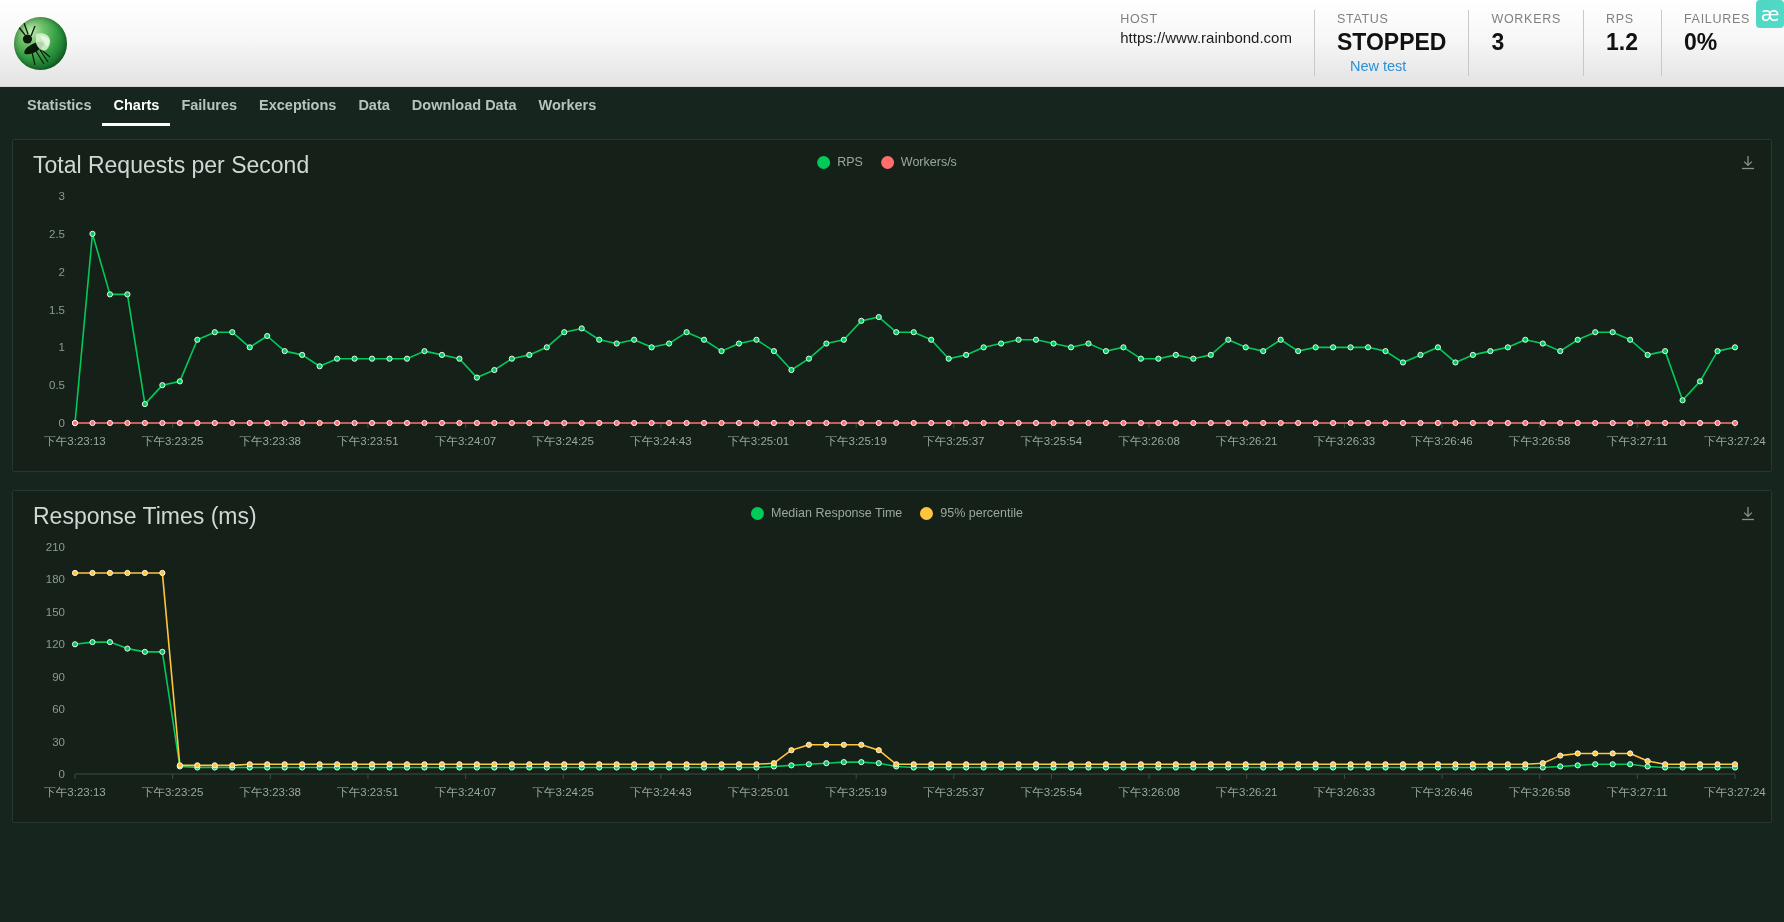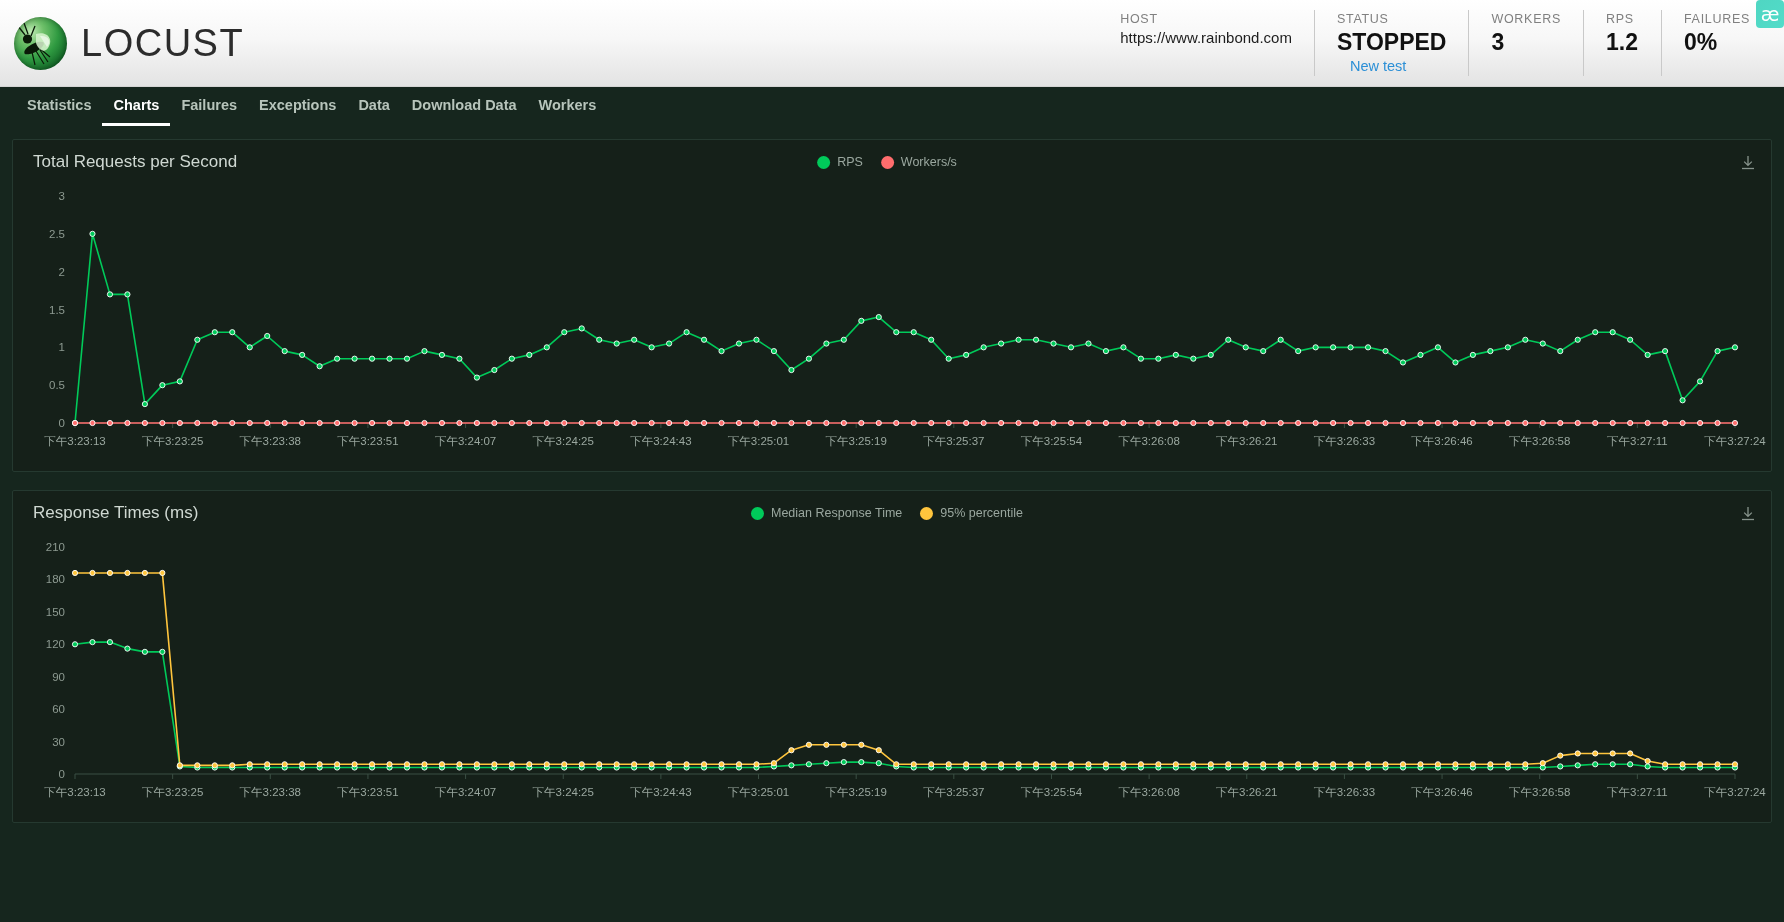--- a/index.html
+++ b/index.html
@@ -67,21 +67,21 @@
 
   
   .content { padding: 12px 12px 0 12px; background: #16261e; }
   .panel {
     position: relative; background: #152019; border: 1px solid #253930;
     border-radius: 2px; margin-bottom: 18px;
   }
   .panel-head { position: relative; height: 46px; }
   .panel-title {
     position: absolute; left: 20px; top: 12px;
-    font-size: 17px; color: #cfd8d2; font-weight: 400;
+    font-size: 23px; color: #cfd8d2; font-weight: 400;
   }
   .panel-legend {
     position: absolute; left: 50%; transform: translateX(-50%); top: 15px;
     display: flex; align-items: center; gap: 8px;
   }
   .legend-item { display: flex; align-items: center; gap: 7px; margin-right: 10px; }
   .legend-dot { width: 13px; height: 13px; border-radius: 50%; display: inline-block; }
   .legend-text { font-size: 12.5px; color: #9aa79f; }
   .dl-icon {
     position: absolute; right: 14px; top: 14px; width: 18px; height: 18px;
@@ -104,21 +104,20 @@
         <g fill="#0a1a08">
           <ellipse cx="20" cy="31" rx="11" ry="4.2" transform="rotate(-28 20 31)"></ellipse>
           <circle cx="13.5" cy="22" r="4.6"></circle>
           <path d="M11 18 L4 9 M14 17 L10 6 M17 19 L21 9" stroke="#0a1a08" stroke-width="1.3" fill="none"></path>
           <path d="M24 30 L36 40 M26 33 L34 45 M22 34 L30 47 M18 35 L21 48" stroke="#0a1a08" stroke-width="1.2" fill="none"></path>
         </g>
         <path d="M22 17 C33 14, 40 22, 34 31 C30 37, 24 32, 22 26 Z" fill="#d8f4cf" opacity=".85"></path>
         <path d="M26 19 C34 18, 38 24, 33 30 Z" fill="#ffffff" opacity=".55"></path>
       </svg>
     </span>
-    <span class="brand-name">LOCUST</span>
   </div>
 
   <div class="stats">
 
     <div class="stat">
       <span class="stat-label">HOST</span>
       <span class="stat-value-sm">https://www.rainbond.com</span>
     </div>
 
     <div class="stat">

